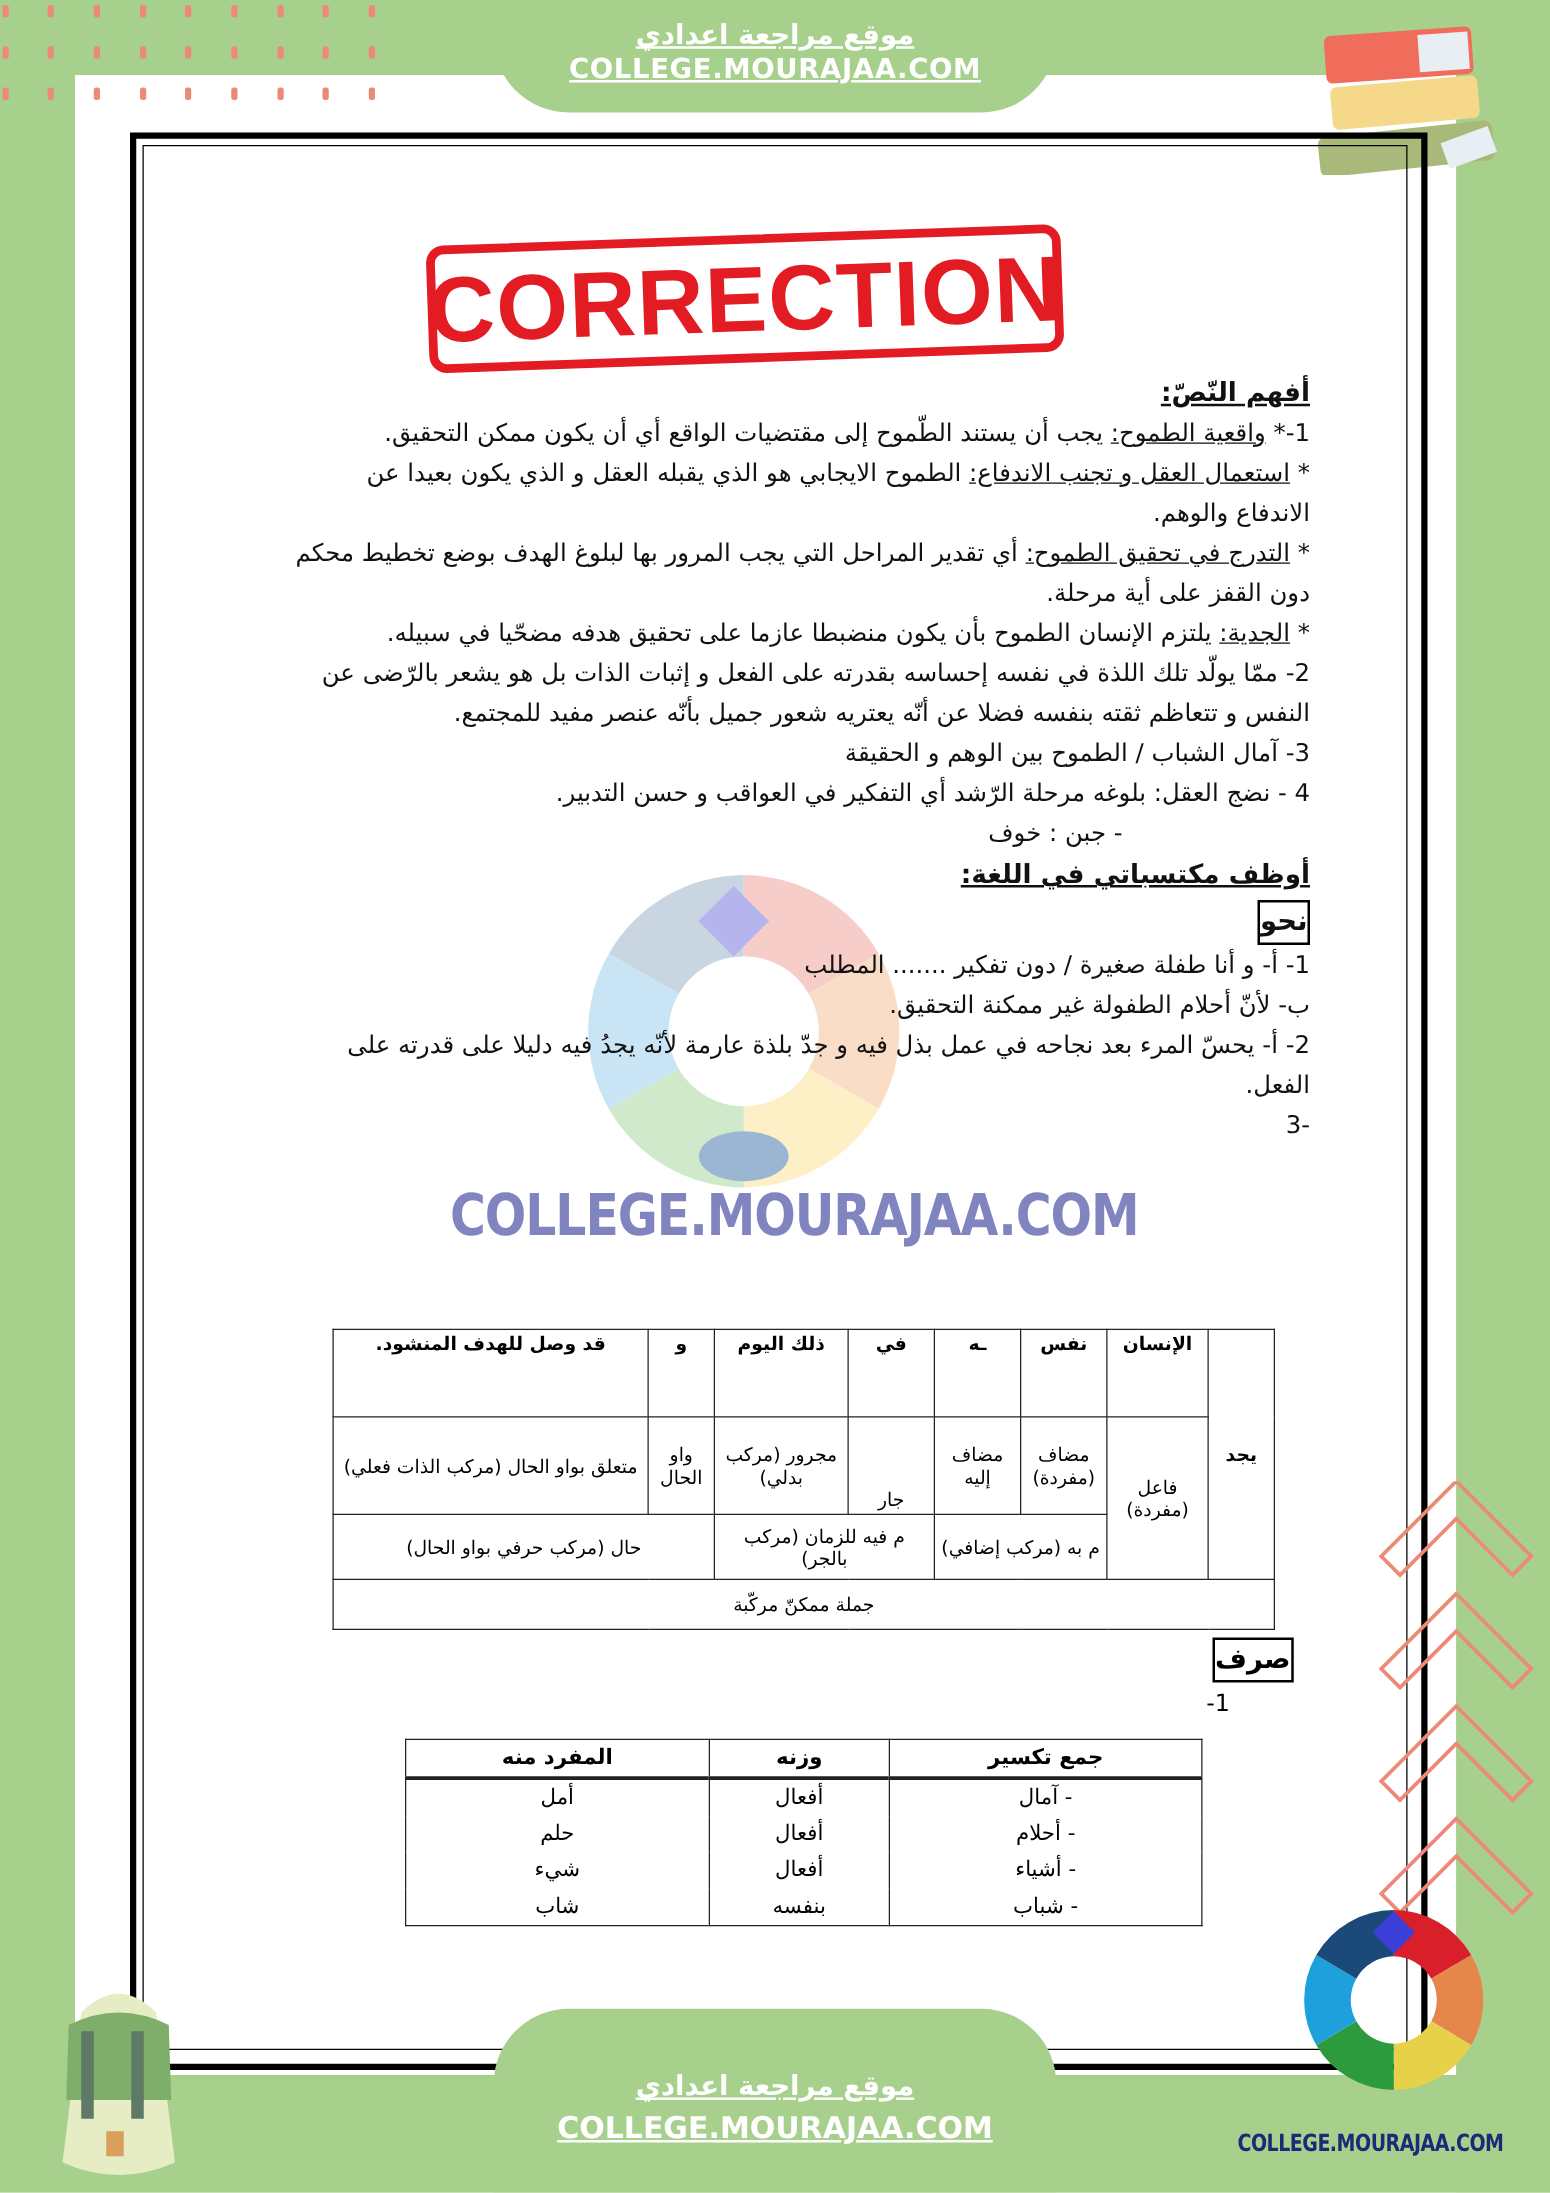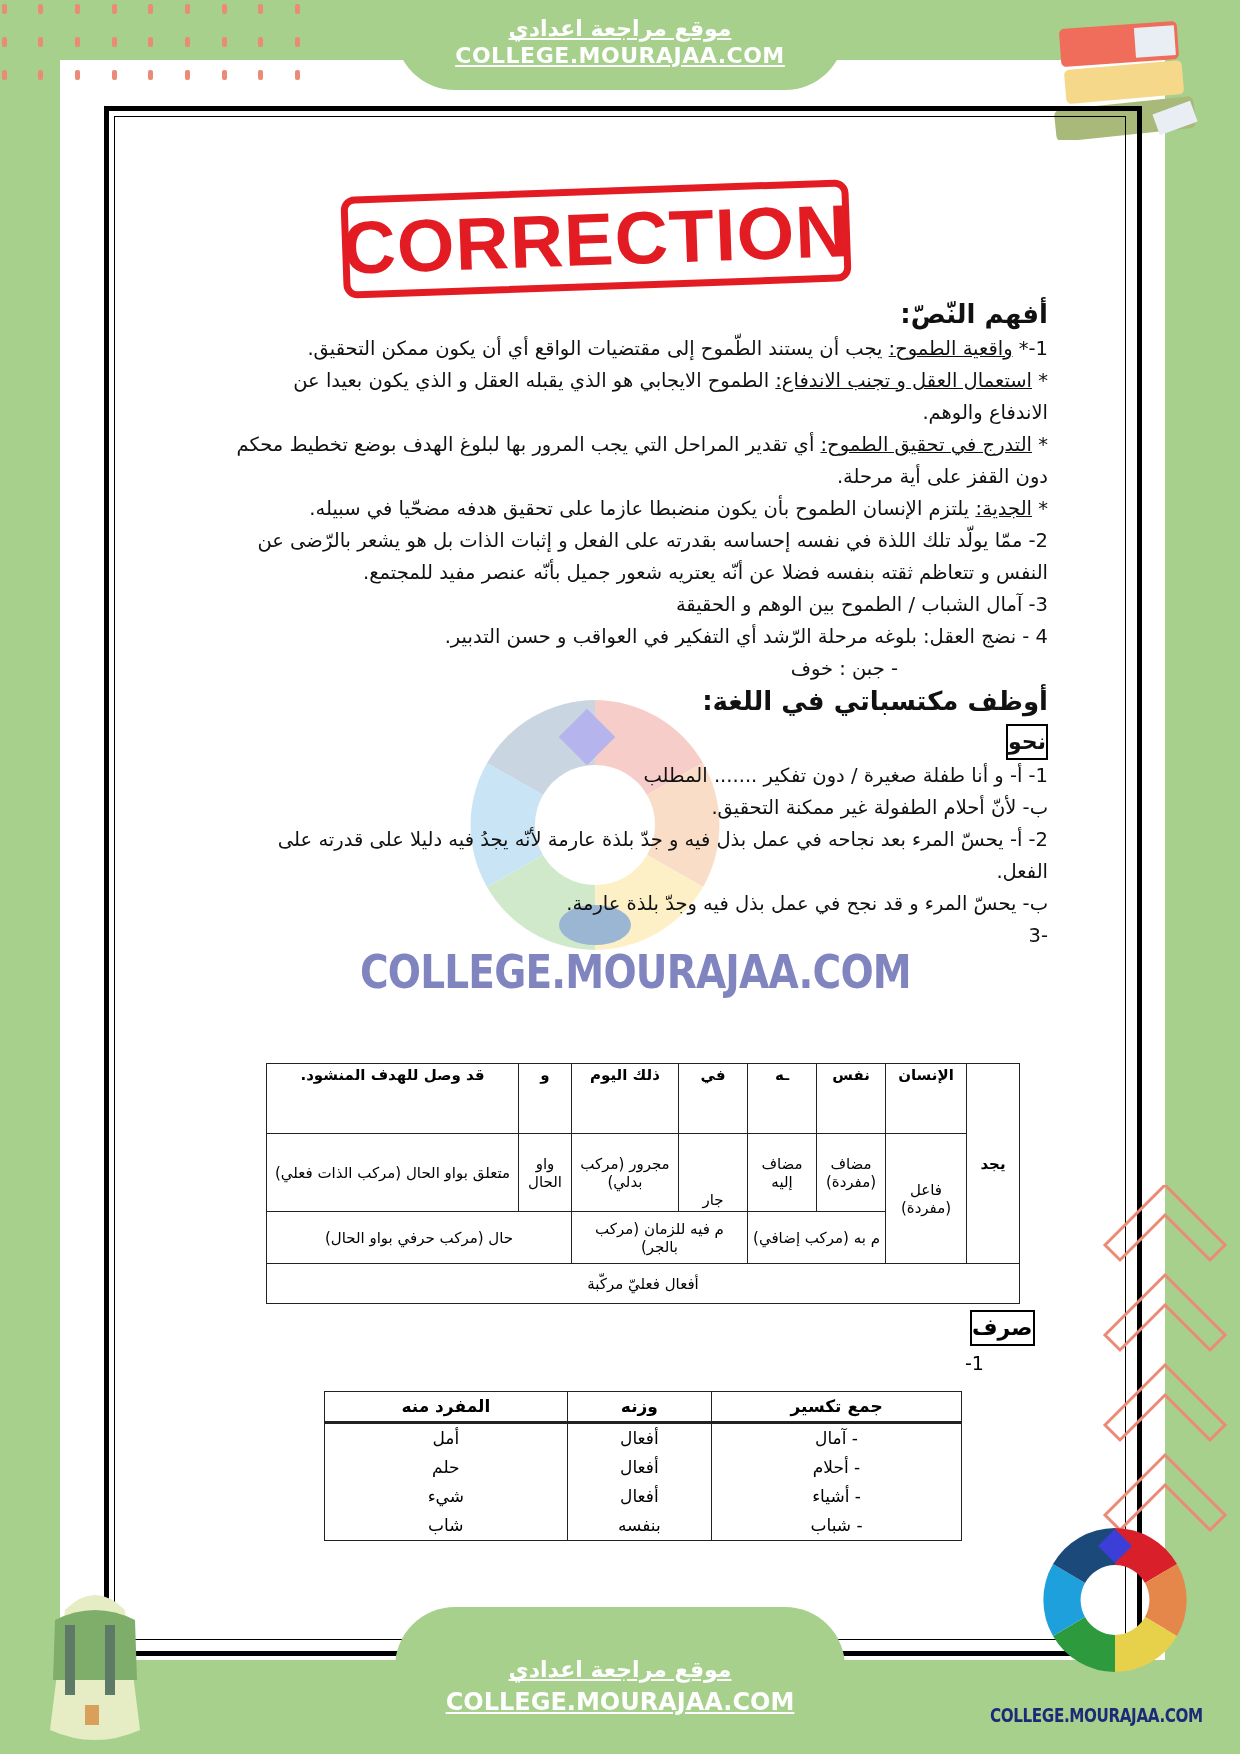--- a/index.html
+++ b/index.html
@@ -11,21 +11,21 @@
   .header-tab { position:absolute; left:395px; top:0; width:450px; height:90px; background:#a8d08d; border-radius:0 0 60px 60px; text-align:center; color:#fff; }
   .header-tab .ar { font-size:22px; font-weight:bold; margin-top:16px; text-decoration:underline; }
   .header-tab .en { font-size:22px; font-weight:bold; margin-top:2px; text-decoration:underline; letter-spacing:0.5px; }
   .frame-outer { position:absolute; left:104px; top:106px; width:1028px; height:1540px; border:5px solid #000; }
   .frame-inner { position:absolute; left:114px; top:116px; width:1010px; height:1522px; border:1.5px solid #000; }
   .books { position:absolute; left:1045px; top:15px; width:160px; height:125px; }
   .stamp { position:absolute; left:342px; top:188px; width:494px; height:88px; border:7px solid #e31c23; border-radius:14px; transform:rotate(-2deg); display:flex; align-items:center; justify-content:center; }
   .stamp span { font-family:"Liberation Sans", sans-serif; font-weight:bold; font-size:74px; color:#e31c23; letter-spacing:1px; }
   .content { position:absolute; left:232px; top:298px; width:816px; direction:rtl; font-family:"DejaVu Sans", sans-serif; font-size:19.5px; line-height:32px; color:#111; }
   .content p { margin:0; }
-  .h-under { font-weight:bold; font-size:26px; }
+  .h-under { text-decoration:underline; font-weight:bold; font-size:21px; }
   .u { text-decoration:underline; }
   .boxed { display:inline-block; border:2px solid #000; padding:0 0; font-weight:bold; font-size:22px; line-height:32px; }
   .watermark-ring { position:absolute; left:465px; top:695px; width:260px; height:260px; }
   .watermark-text { position:absolute; left:360px; top:945px; font-family:"DejaVu Sans", sans-serif; font-weight:bold; font-size:46px; color:#6a6fb5; opacity:0.85; letter-spacing:-1px; transform:scaleX(0.85); transform-origin:left; }
   table.gram { position:absolute; left:266px; top:1063px; width:754px; border-collapse:collapse; direction:rtl; font-size:15px; text-align:center; }
   table.gram td { border:1.5px solid #222; padding:2px 3px; vertical-align:middle; }
   table.sarf { position:absolute; left:324px; top:1391px; width:638px; border-collapse:collapse; direction:rtl; font-size:17px; text-align:center; }
   table.sarf td, table.sarf th { border:1.5px solid #222; padding:0 12px; line-height:29px; }
   table.sarf th { font-weight:bold; border-bottom:3px solid #222; }
   table.sarf tbody td { border-top:none; border-bottom:none; }
@@ -118,21 +118,20 @@
   <p>2- ممّا يولّد تلك اللذة في نفسه إحساسه بقدرته على الفعل و إثبات الذات بل هو يشعر بالرّضى عن النفس و تتعاظم ثقته بنفسه فضلا عن أنّه يعتريه شعور جميل بأنّه عنصر مفيد للمجتمع.</p>
   <p>3- آمال الشباب / الطموح بين الوهم و الحقيقة</p>
   <p>4 - نضج العقل: بلوغه مرحلة الرّشد أي التفكير في العواقب و حسن التدبير.</p>
   <p style="padding-right:150px">- جبن : خوف</p>
 
   <p><span class="h-under">أوظف مكتسباتي في اللغة:</span></p>
   <p style="margin-top:4px"><span class="boxed">نحو</span></p>
   <p>1- أ- و أنا طفلة صغيرة / دون تفكير ....... المطلب</p>
   <p>ب- لأنّ أحلام الطفولة غير ممكنة التحقيق.</p>
   <p>2- أ- يحسّ المرء بعد نجاحه في عمل بذل فيه و جدّ بلذة عارمة لأنّه يجدُ فيه دليلا على قدرته على الفعل.</p>
-  <p>ب- يحسّ المرء و قد نجح في عمل بذل فيه وجدّ بلذة عارمة.</p>
   <p>-3</p>
 </div>
 
 <div class="watermark-text">COLLEGE.MOURAJAA.COM</div>
 
 <table class="gram">
   <tbody>
       <tr style="height:70px">
     <td rowspan="3" style="width:46px;font-weight:bold">يجد</td>
     <td style="width:74px;font-weight:bold;vertical-align:top">الإنسان</td>
@@ -151,21 +150,21 @@
     <td>مجرور (مركب بدلي)</td>
     <td>واو الحال</td>
     <td>متعلق بواو الحال (مركب الذات فعلي)</td>
   </tr>
   <tr style="height:52px">
     <td colspan="2">م به (مركب إضافي)</td>
     <td colspan="2">م فيه للزمان (مركب بالجر)</td>
     <td colspan="2">حال (مركب حرفي بواو الحال)</td>
   </tr>
   <tr style="height:40px">
-    <td colspan="8">أفعال فعليّ مركّبة</td>
+    <td colspan="8">جملة ممكنّ مركّبة</td>
   </tr>
 </tbody>
   </table>
 <div style="position:absolute;left:1020px;top:1208px;width:20px;height:52px;"></div>
 
 <div style="position:absolute;left:970px;top:1310px;direction:rtl;border-radius:14px;">
   <span class="boxed" style="font-family:'DejaVu Sans',sans-serif">صرف</span>
 </div>
 <div style="position:absolute;left:965px;top:1352px;font-size:19px;">-1</div>
 

